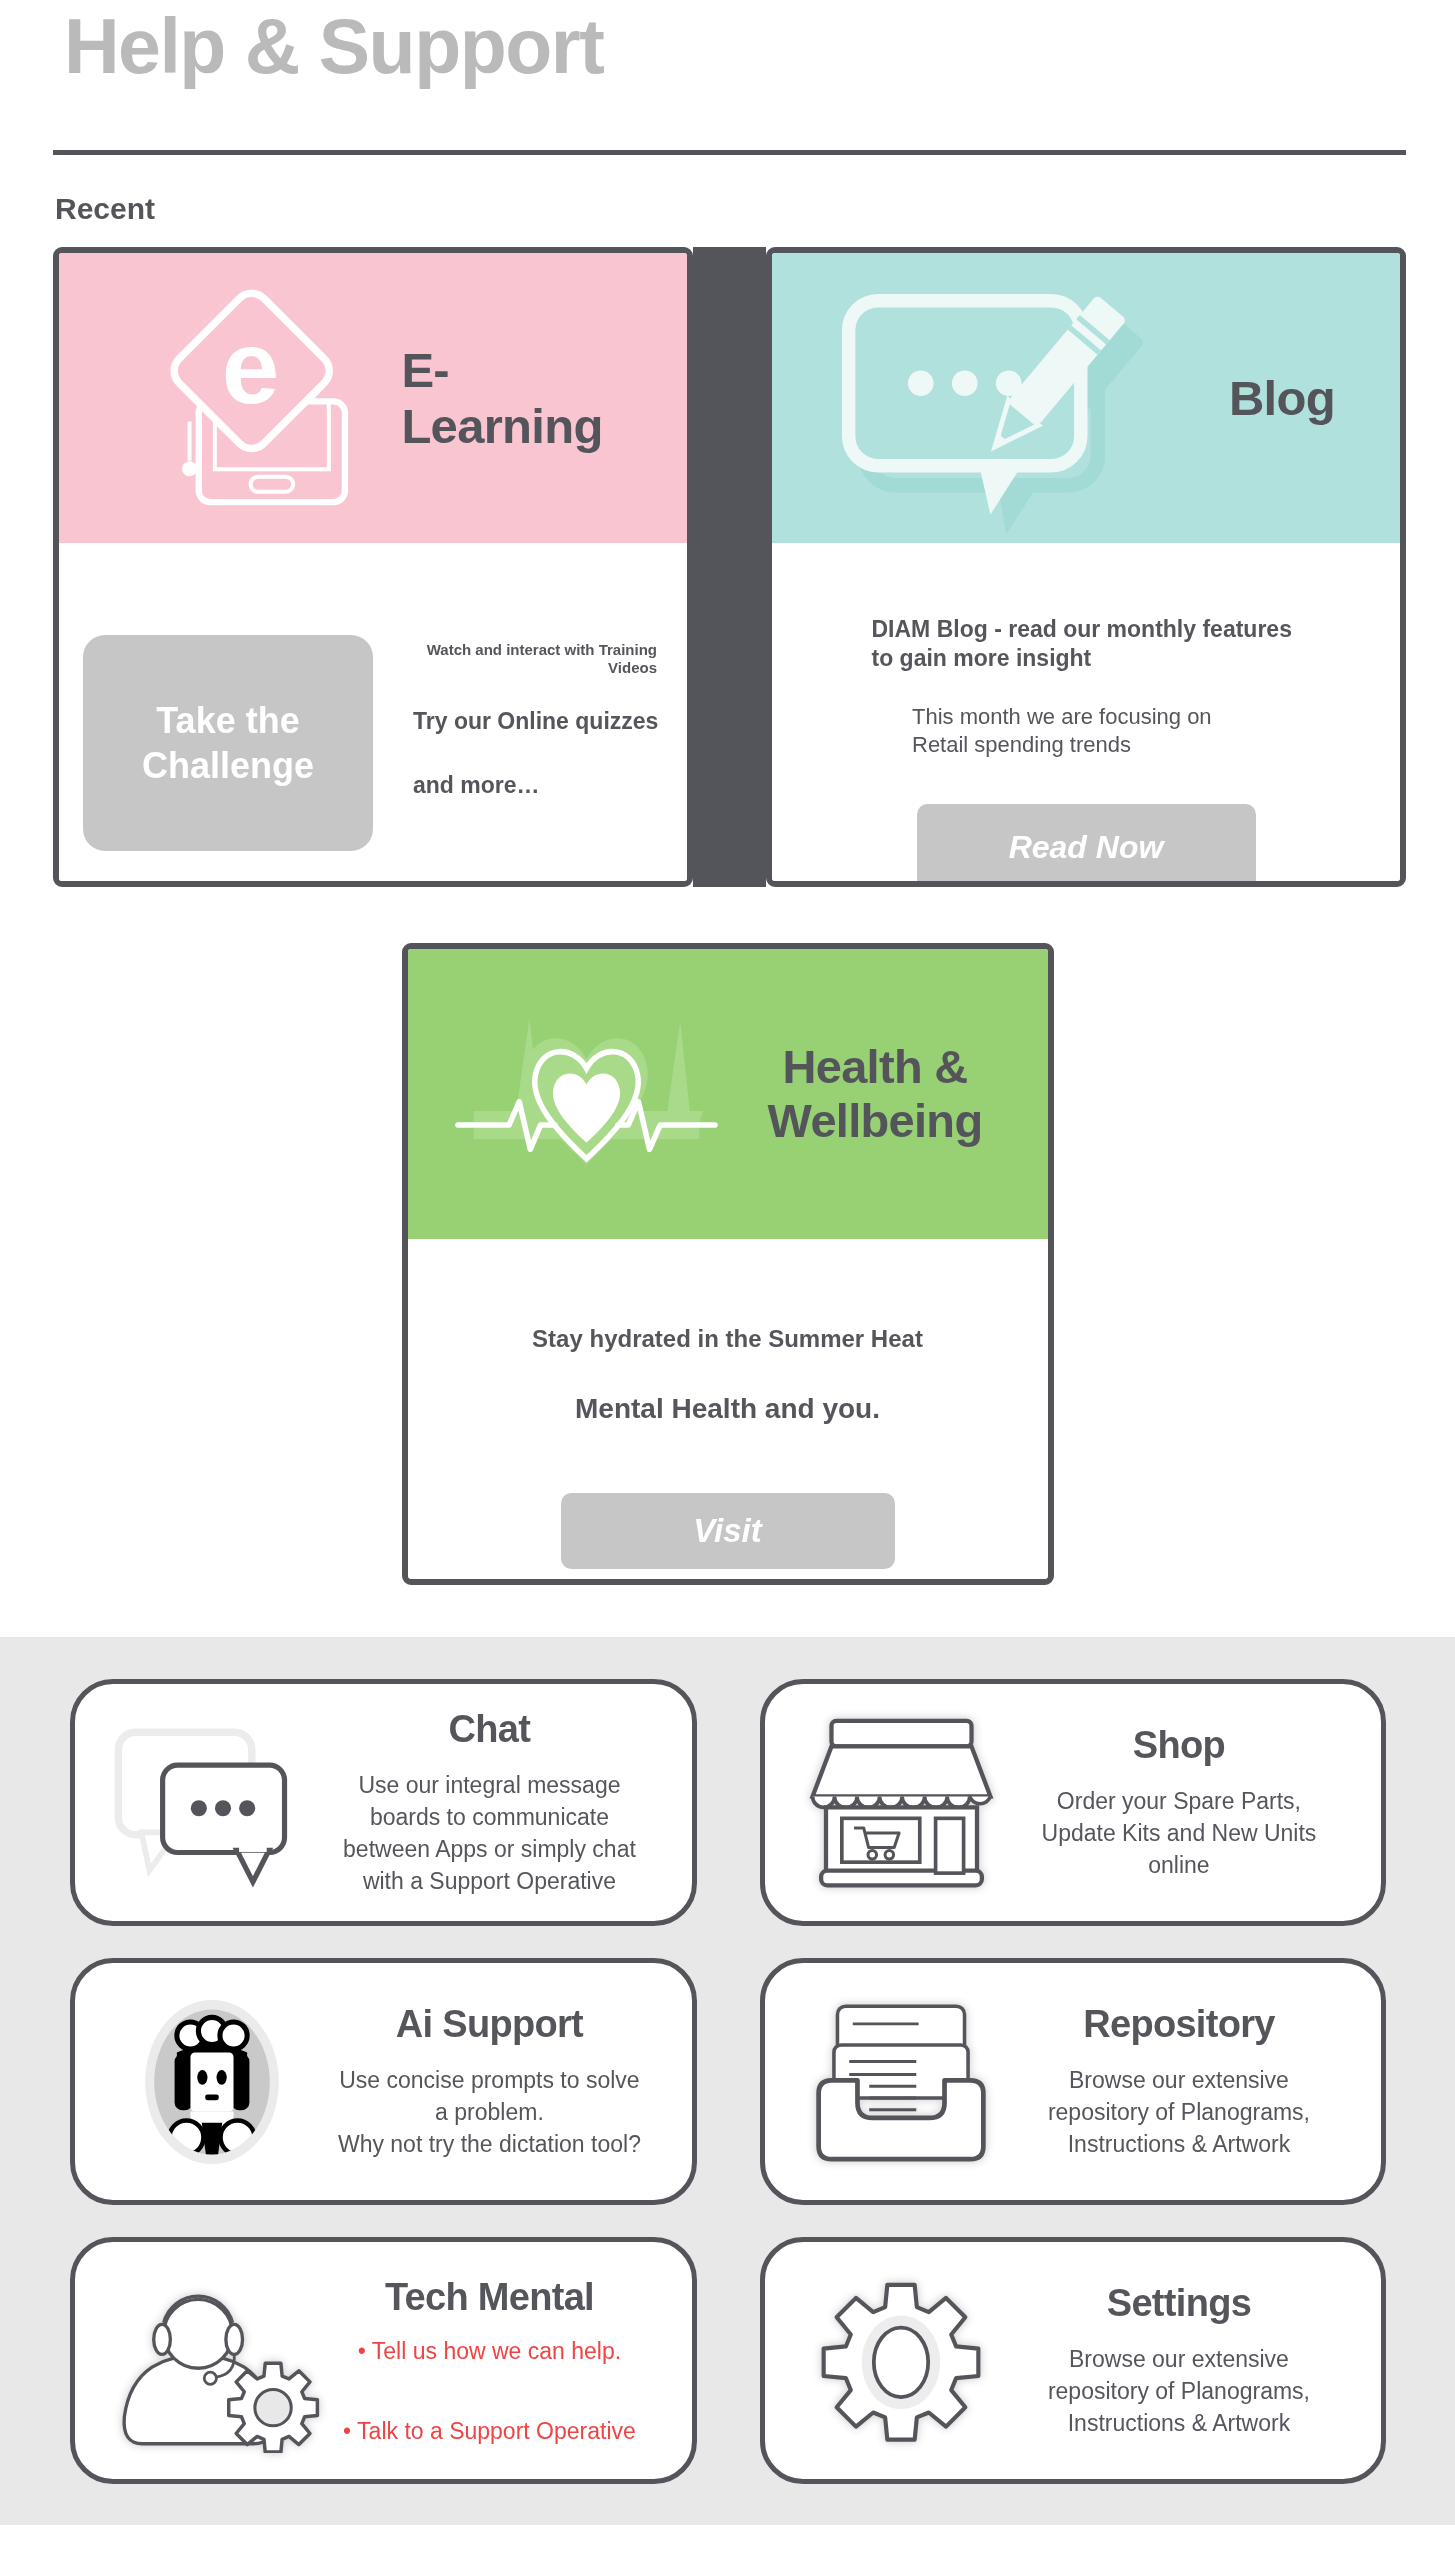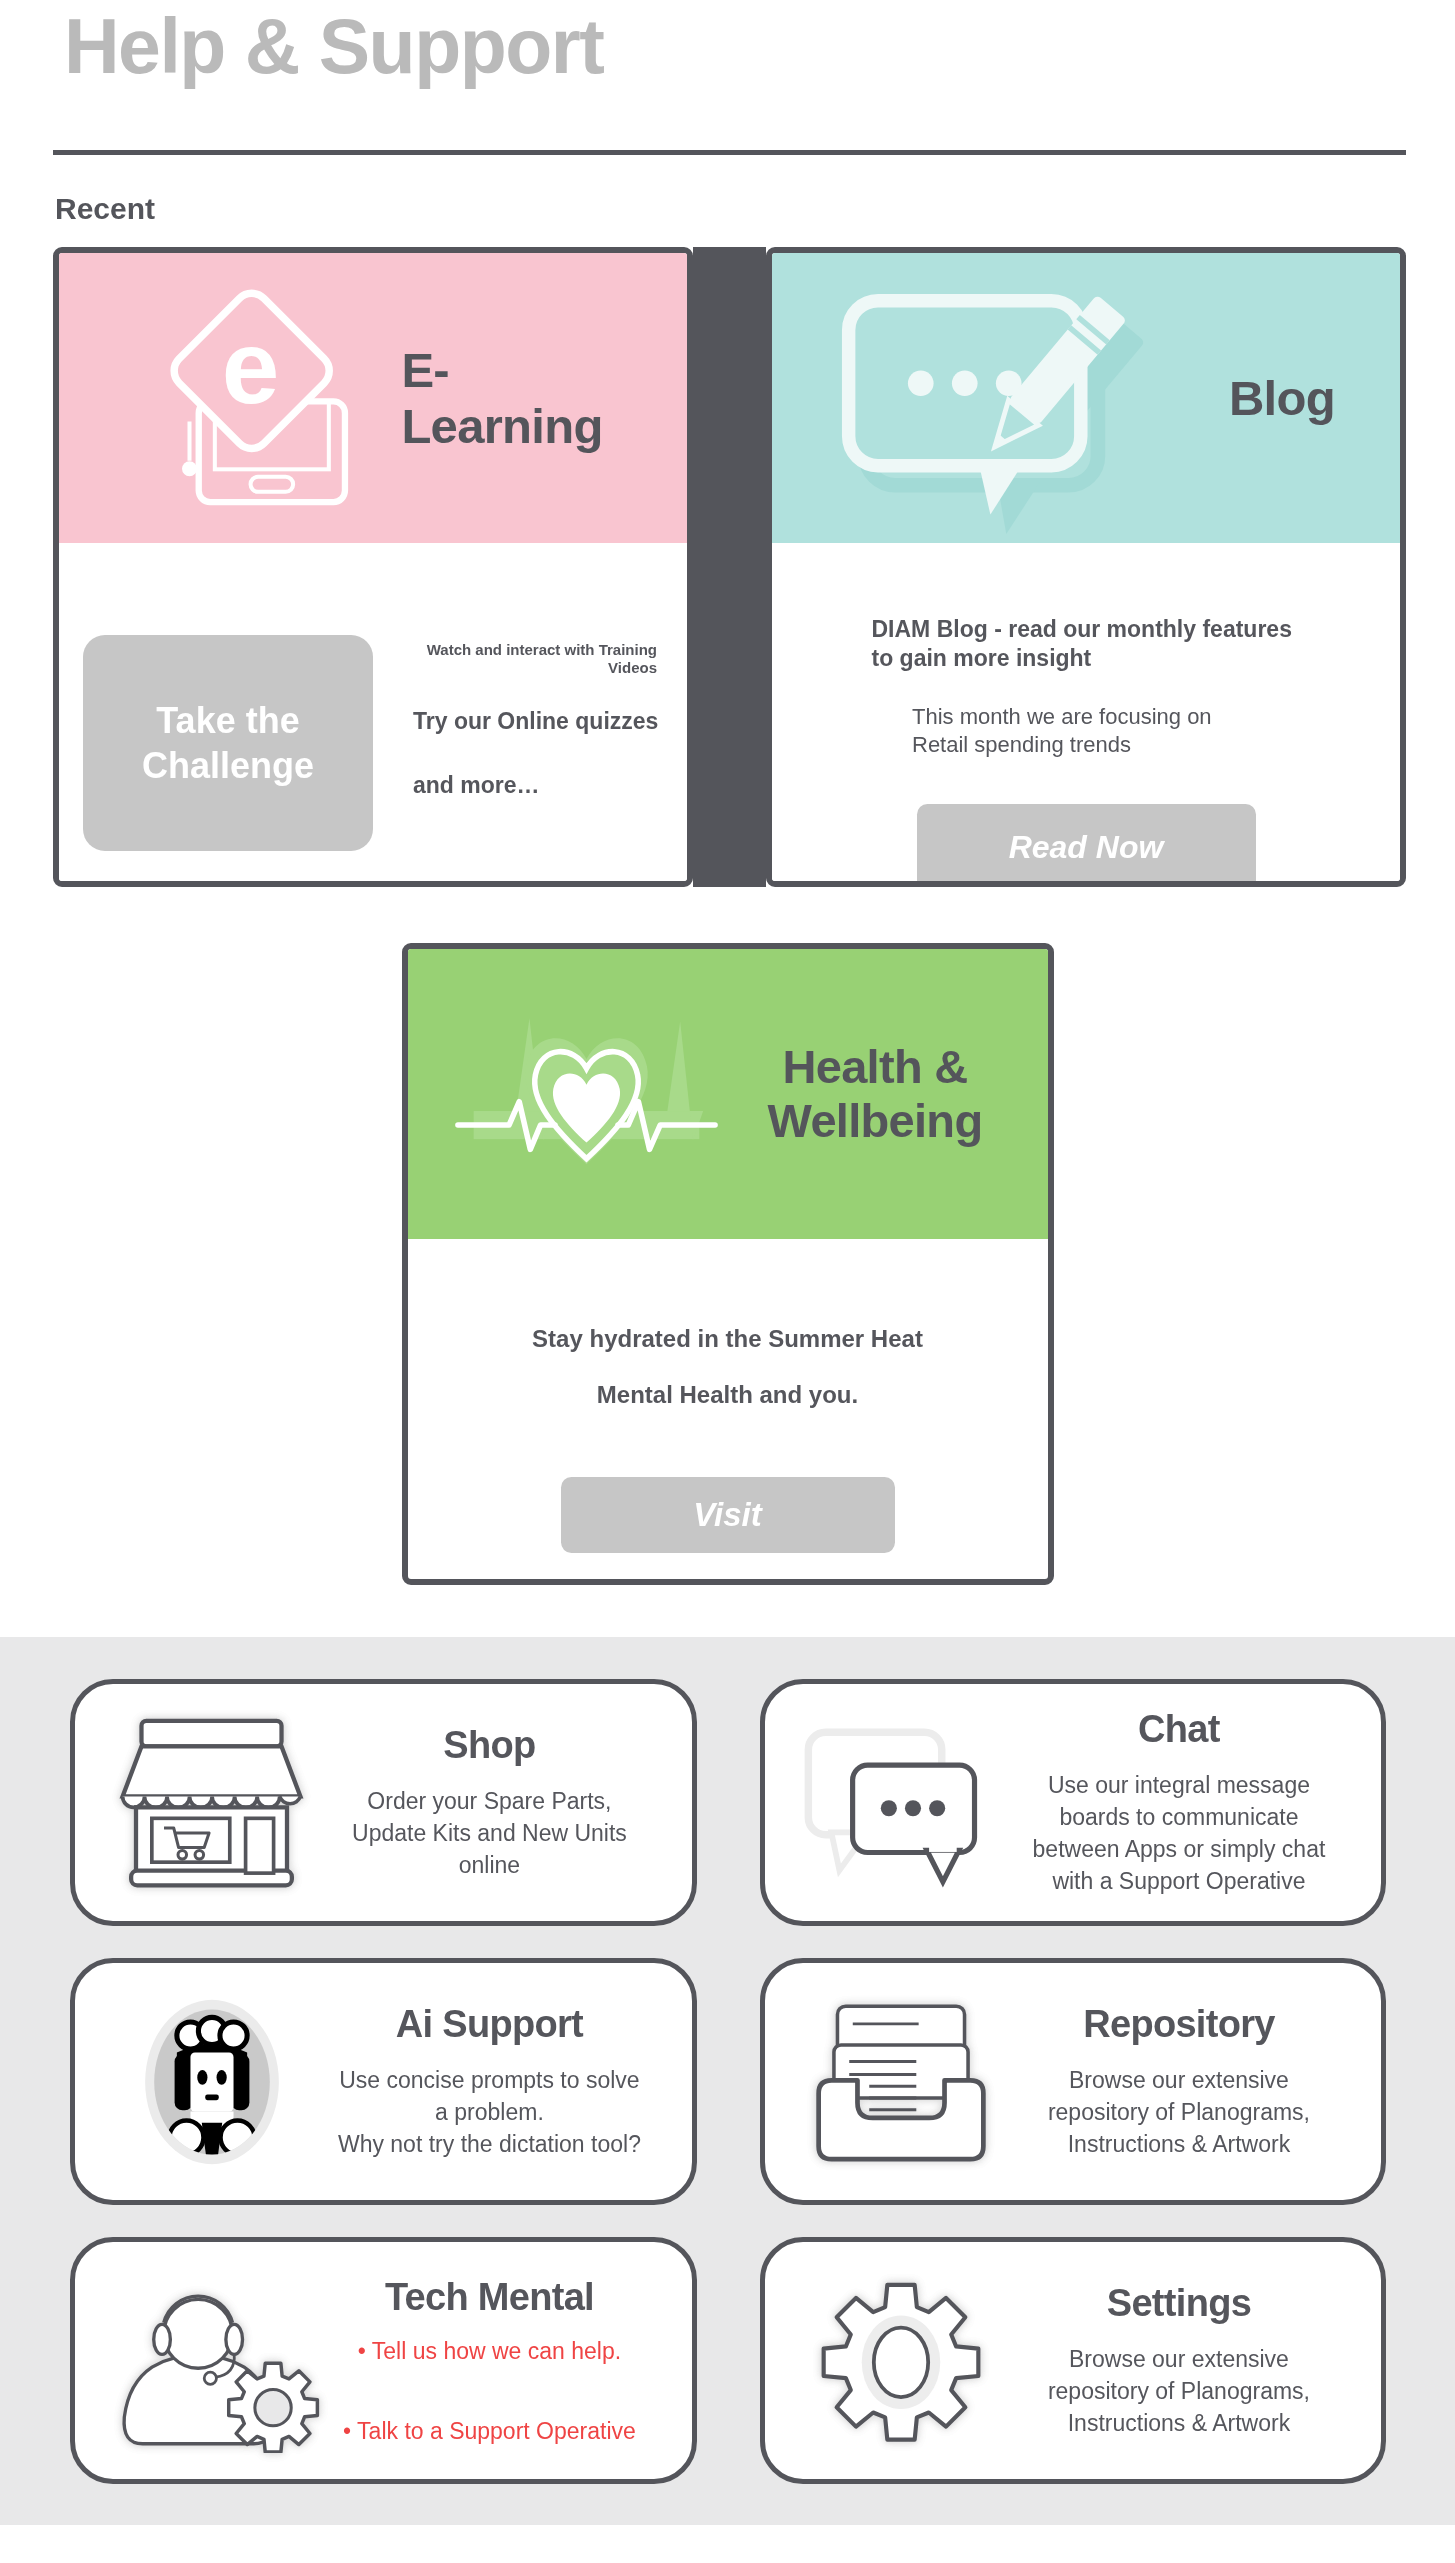--- a/index.html
+++ b/index.html
@@ -60,21 +60,21 @@
     width:652px;margin:56px auto 0;border:6px solid #54555b;border-radius:9px;
     background:#ffffff;overflow:hidden;box-sizing:border-box;height:642px;
     display:flex;flex-direction:column;gap:12px;
   }
   .health-title{
     margin-left:auto;margin-right:43px;width:259px;text-align:center;
     font-size:47px;font-weight:bold;color:#54555b;line-height:1.15;letter-spacing:-0.7px;
   }
   .health-body{flex:1;text-align:center;padding-top:74px;}
   .health-line1{font-size:24px;font-weight:bold;}
-  .health-line2{font-size:24px;font-weight:bold;margin-top:28px;}
+  .health-line2{font-size:28px;font-weight:bold;margin-top:40px;}
   .visit-button{width:334px;height:76px;margin:68px auto 0;font-size:33px;}
 
   
   .tiles-section{
     margin-top:52px;background:#e8e8e9;
     padding:42px 69px 41px 70px;
   }
   .tiles-grid{
     display:grid;grid-template-columns:1fr 1fr;column-gap:63px;row-gap:32px;
   }
@@ -197,55 +197,55 @@
       <span>Visit</span>
     </div>
   </div>
 </div>
 
 <div class="tiles-section">
   <div class="tiles-grid">
 
     <div class="tile">
       <div class="tile-icon">
+        <svg width="207" height="177" viewBox="0 0 360 300">
+          <rect x="18" y="28" width="232" height="178" rx="30" fill="#ffffff" stroke="#ececec" stroke-width="13"></rect>
+          <polygon points="58,202 120,202 72,268" fill="#ffffff" stroke="#ececec" stroke-width="10"></polygon>
+          <rect x="95" y="85" width="212" height="152" rx="26" fill="#ffffff" stroke="#54555b" stroke-width="9"></rect>
+          <polygon points="224,233 280,233 252,288" fill="#ffffff" stroke="#54555b" stroke-width="9"></polygon>
+          <rect x="228" y="226" width="48" height="10" fill="#ffffff"></rect>
+          <circle cx="158" cy="160" r="14" fill="#54555b"></circle>
+          <circle cx="200" cy="160" r="14" fill="#54555b"></circle>
+          <circle cx="242" cy="160" r="14" fill="#54555b"></circle>
+        </svg>
+      </div>
+      <div class="tile-text">
+        <div class="tile-title">Chat</div>
+        <div class="tile-desc">Use our integral message boards to communicate between Apps or simply chat with a Support Operative</div>
+      </div>
+    </div>
+
+    <div class="tile">
+      <div class="tile-icon">
         <svg class="soft-shadow" width="207" height="185" viewBox="0 0 340 300">
           <rect x="55" y="16" width="230" height="42" rx="8" fill="#ffffff" stroke="#54555b" stroke-width="7"></rect>
           <polygon points="55,58 285,58 316,140 24,140" fill="#ffffff" stroke="#54555b" stroke-width="7"></polygon>
           <path d="M 24 140 a 18 18 0 0 0 36 0 a 18 18 0 0 0 37 0 a 18 18 0 0 0 37 0 a 18 18 0 0 0 37 0 a 18 18 0 0 0 37 0 a 18 18 0 0 0 37 0 a 18 18 0 0 0 37 0 a 18 18 0 0 0 34 0" fill="#ffffff" stroke="#54555b" stroke-width="6"></path>
           <rect x="46" y="158" width="248" height="108" fill="#ffffff" stroke="#54555b" stroke-width="7"></rect>
           <rect x="38" y="262" width="264" height="24" rx="10" fill="#ffffff" stroke="#54555b" stroke-width="7"></rect>
           <rect x="72" y="176" width="128" height="72" fill="#ffffff" stroke="#54555b" stroke-width="6"></rect>
           <path d="M 92 192 L 108 192 L 116 224 L 158 224 L 166 200 L 112 200" fill="none" stroke="#54555b" stroke-width="5" stroke-linejoin="round"></path>
           <circle cx="122" cy="236" r="7" fill="none" stroke="#54555b" stroke-width="5"></circle>
           <circle cx="150" cy="236" r="7" fill="none" stroke="#54555b" stroke-width="5"></circle>
           <rect x="226" y="176" width="46" height="90" fill="#ffffff" stroke="#54555b" stroke-width="6"></rect>
         </svg>
       </div>
       <div class="tile-text">
         <div class="tile-title">Shop</div>
         <div class="tile-desc">Order your Spare Parts, Update Kits and New Units online</div>
-      </div>
-    </div>
-
-    <div class="tile">
-      <div class="tile-icon">
-        <svg width="207" height="177" viewBox="0 0 360 300">
-          <rect x="18" y="28" width="232" height="178" rx="30" fill="#ffffff" stroke="#ececec" stroke-width="13"></rect>
-          <polygon points="58,202 120,202 72,268" fill="#ffffff" stroke="#ececec" stroke-width="10"></polygon>
-          <rect x="95" y="85" width="212" height="152" rx="26" fill="#ffffff" stroke="#54555b" stroke-width="9"></rect>
-          <polygon points="224,233 280,233 252,288" fill="#ffffff" stroke="#54555b" stroke-width="9"></polygon>
-          <rect x="228" y="226" width="48" height="10" fill="#ffffff"></rect>
-          <circle cx="158" cy="160" r="14" fill="#54555b"></circle>
-          <circle cx="200" cy="160" r="14" fill="#54555b"></circle>
-          <circle cx="242" cy="160" r="14" fill="#54555b"></circle>
-        </svg>
-      </div>
-      <div class="tile-text">
-        <div class="tile-title">Chat</div>
-        <div class="tile-desc">Use our integral message boards to communicate between Apps or simply chat with a Support Operative</div>
       </div>
     </div>
 
     <div class="tile">
       <div class="tile-icon">
         <svg width="170" height="192" viewBox="0 0 300 320">
           <defs>
             <clipPath id="aiclip">
                 <ellipse cx="150" cy="160" rx="102" ry="128"></ellipse>
               </clipPath>

